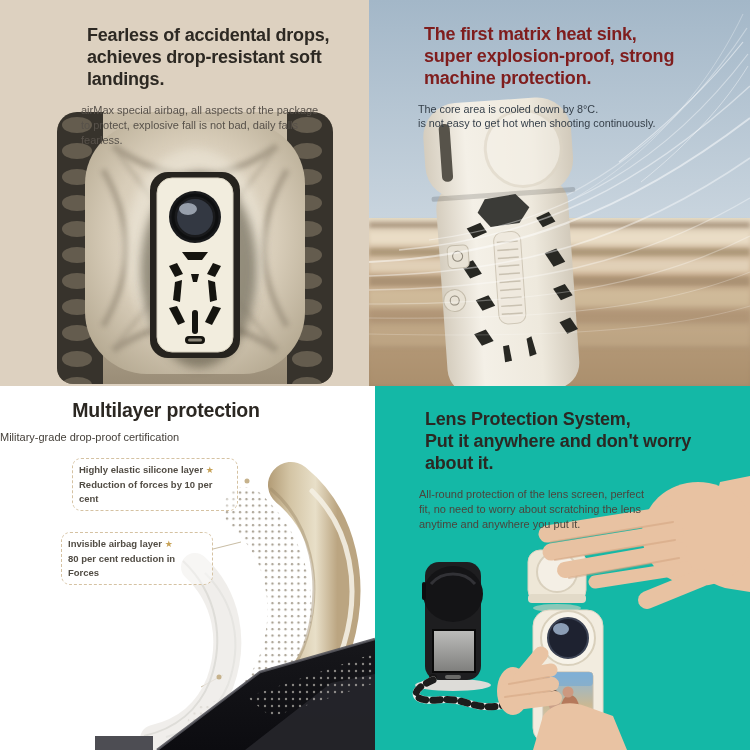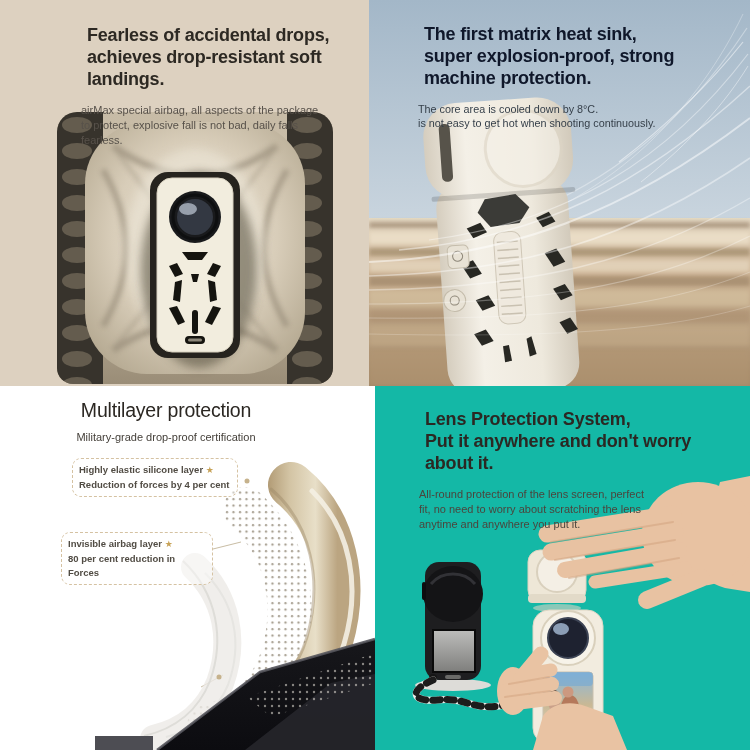--- a/index.html
+++ b/index.html
@@ -7,27 +7,27 @@
           font-family:"Liberation Sans",sans-serif;}
   .quad{position:absolute;overflow:hidden}
   .q-tl{left:0;top:0;width:369px;height:386px;background:#ddd1c0}
   .q-tr{left:369px;top:0;width:381px;height:386px;background:#aabdcc}
   .q-bl{left:0;top:386px;width:375px;height:364px;background:#ffffff}
   .q-br{left:375px;top:386px;width:375px;height:440px;background:#14b8a6}
   .txt{position:absolute;z-index:5}
   .h{font-weight:bold;font-size:18px;line-height:1.22;letter-spacing:-.2px;color:#2d2923;
      white-space:pre-line;margin:12px}
   .p{font-size:11px;line-height:1.35;color:#57514a;white-space:pre-line;margin:8px 6px 0}
-  .q-tr .h{color:#0f172a}
+  .q-tr .h{color:#7f1d1d}
   .q-tr .p{color:#353f49;font-size:10.8px;margin-top:7px}
   .q-br .h{color:#2b2823}
   .q-br .p{color:#4b453d}
-  .bl-head{position:absolute;left:0;top:13px;width:332px;text-align:center;font-weight:normal;
+  .bl-head{position:absolute;left:0;top:13px;width:332px;text-align:center;font-weight:bold;
            font-size:19.5px;letter-spacing:-.2px;color:#2b2722;z-index:5}
-  .bl-sub{position:absolute;left:0;top:45px;width:332px;text-align:center;font-size:11px;
+  .bl-sub{position:absolute;left:0;top:45px;width:332px;text-align:left;font-size:11px;
           color:#45403a;z-index:5}
   .callout{position:absolute;border:1px dashed #d5c2a2;border-radius:9px;
            background:rgba(255,255,255,.45);font-size:9.5px;font-weight:bold;
            color:#514c44;line-height:1.5;padding:4px 6px;z-index:6}
   .callout .medal{color:#c7a257;font-size:9px;font-weight:normal}
   .photo{position:absolute;overflow:hidden;border-radius:20px 20px 16px 16px;z-index:2}
   svg{display:block}
   .bgsvg{position:absolute;left:0;top:0;z-index:1}
   .fgsvg{position:absolute;z-index:2}
 </style>
@@ -211,21 +211,21 @@
     </div>
   </section>
 
   <section class="quad q-bl">
     <div class="bl-head">Multilayer protection</div>
     <div class="bl-sub">Military-grade drop-proof certification</div>
 
     <div class="callout" style="left:72px;top:72px;width:152px">
       <div><span>Highly elastic silicone layer</span>
         <span class="medal">★</span></div>
-      <div>Reduction of forces by 4 per cent</div>
+      <div>Reduction of forces by 10 per cent</div>
     </div>
     <div class="callout" style="left:61px;top:146px;width:138px">
       <div><span>Invisible airbag layer</span>
         <span class="medal">★</span></div>
       <div>80 per cent reduction in Forces</div>
     </div>
 
     <svg class="fgsvg" style="left:95px;top:59px" width="280" height="305" viewBox="0 0 280 305">
       <defs>
         <linearGradient id="goldGrad" x1="0" y1="0" x2="1" y2="0">

